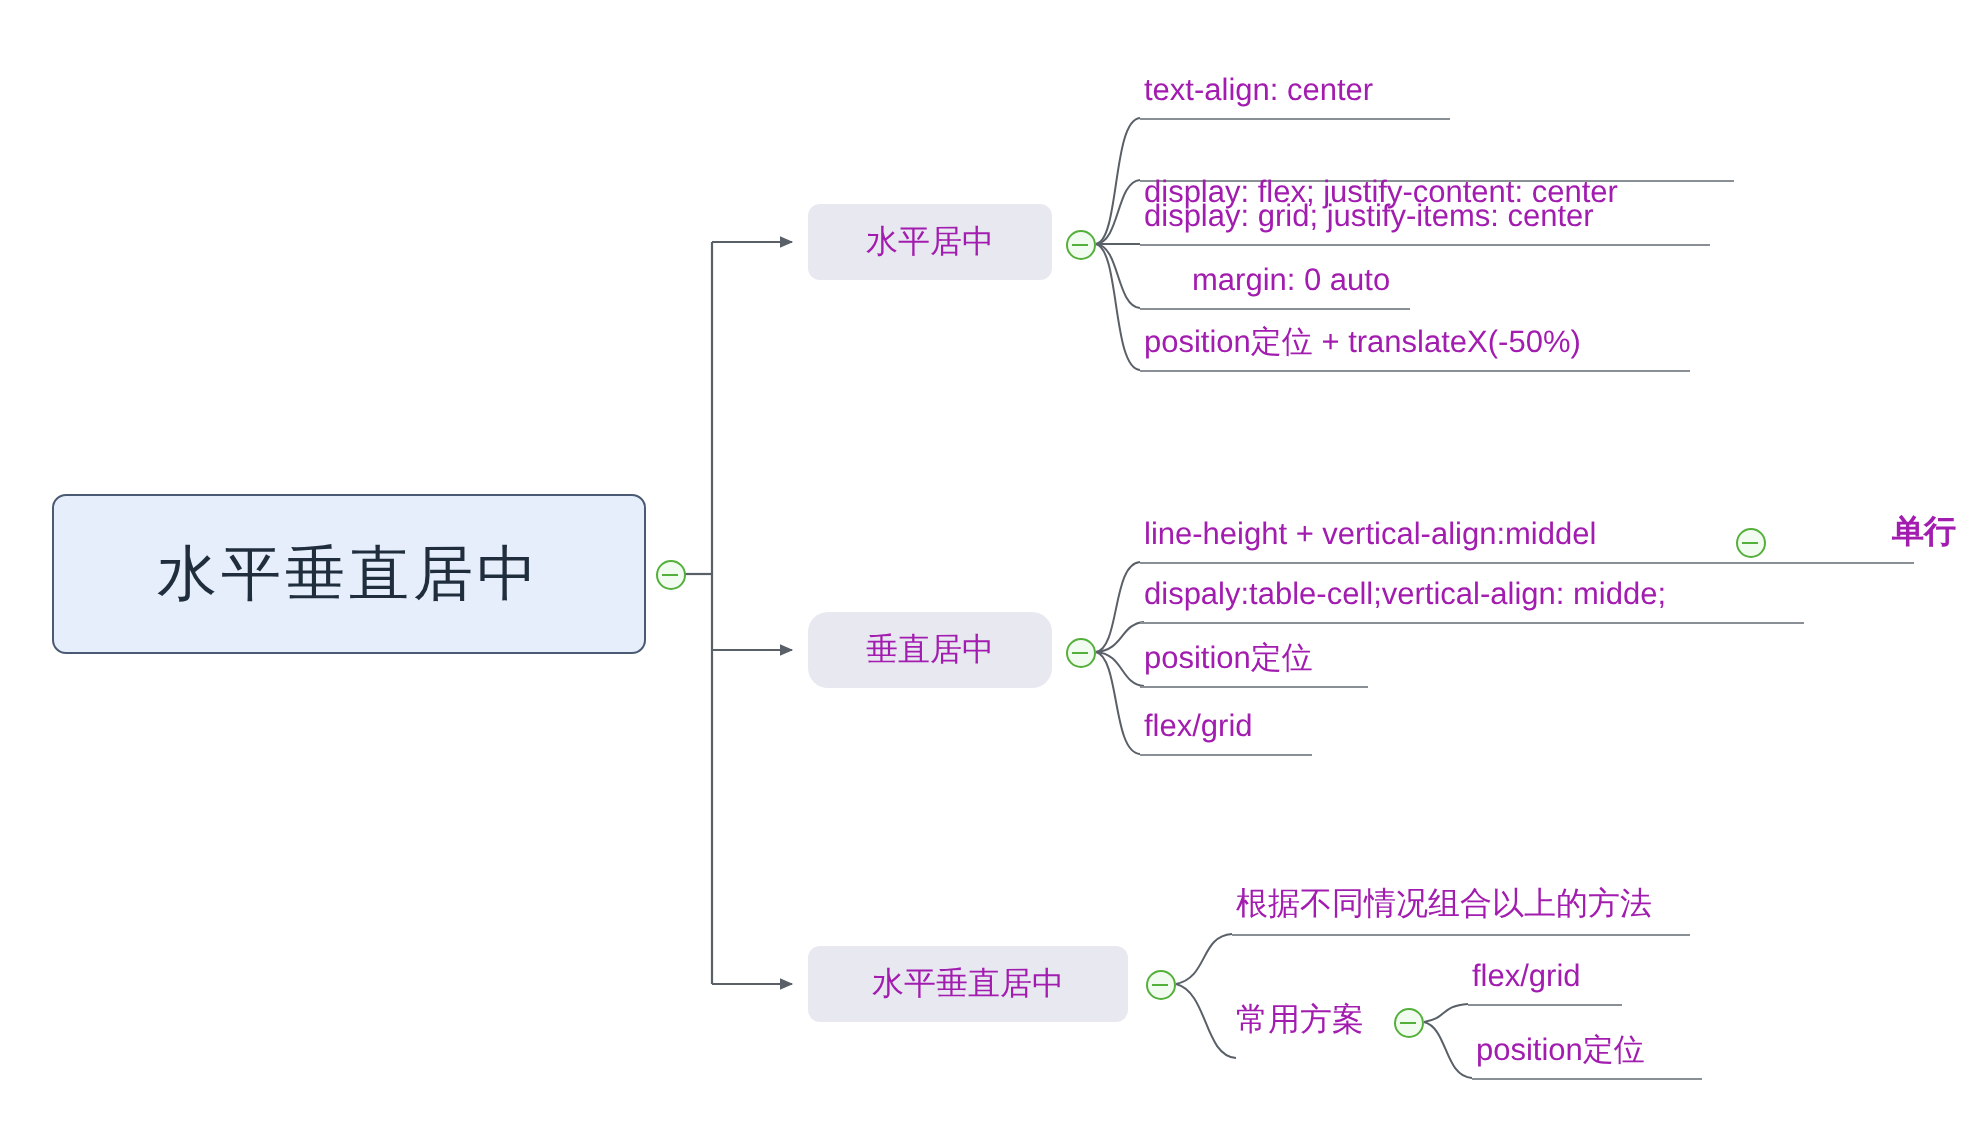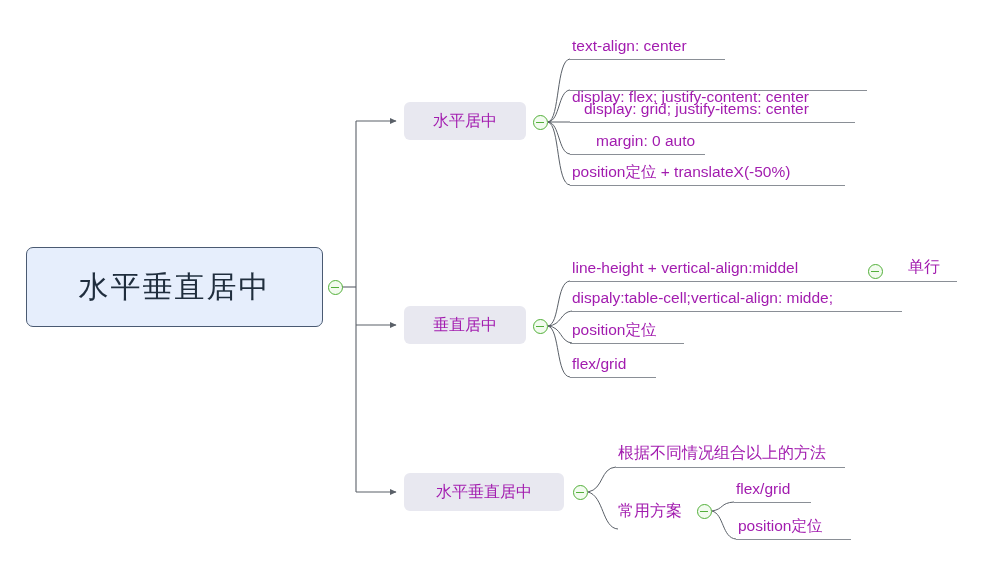--- a/index.html
+++ b/index.html
@@ -166,32 +166,32 @@
   </div>
   <div class="toggle" style="left:328px; top:280px;"></div>
 
   <div class="node branch-node" style="left:404px; top:102px; width:122px;">
     <span>水平居中</span>
   </div>
   <div class="toggle" style="left:533px; top:115px;"></div>
 
   <div class="leaf" style="left:572px; top:38px;">text-align: center</div>
   <div class="leaf" style="left:572px; top:69px;margin-top:20px;">display: flex; justify-content: center</div>
-  <div class="leaf" style="left:572px; top:101px;margin-left:12px;">display: grid; justify-items: center</div>
+  <div class="leaf" style="left:572px; top:101px;">display: grid; justify-items: center</div>
   <div class="leaf" style="left:596px; top:133px;">margin: 0 auto</div>
   <div class="leaf" style="left:572px; top:164px;">position定位 + translateX(-50%)</div>
 
-  <div class="node branch-node" style="left:404px; top:306px; width:122px;">
+  <div class="node branch-node" style="left:404px; top:306px; width:122px;border-radius:10px;">
     <span>垂直居中</span>
   </div>
   <div class="toggle" style="left:533px; top:319px;"></div>
 
   <div class="leaf" style="left:572px; top:260px;">line-height + vertical-align:middel</div>
   <div class="toggle" style="left:868px; top:264px;"></div>
-  <div class="leaf cn" style="left:908px; top:259px;">单行</div>
+  <div class="leaf cn" style="left:946px; top:259px;font-weight:bold;">单行</div>
 
   <div class="leaf" style="left:572px; top:290px;">dispaly:table-cell;vertical-align: midde;</div>
   <div class="leaf" style="left:572px; top:322px;">position定位</div>
   <div class="leaf" style="left:572px; top:356px;">flex/grid</div>
 
   <div class="node branch-node" style="left:404px; top:473px; width:160px;">
     <span>水平垂直居中</span>
   </div>
   <div class="toggle" style="left:573px; top:485px;"></div>
 

